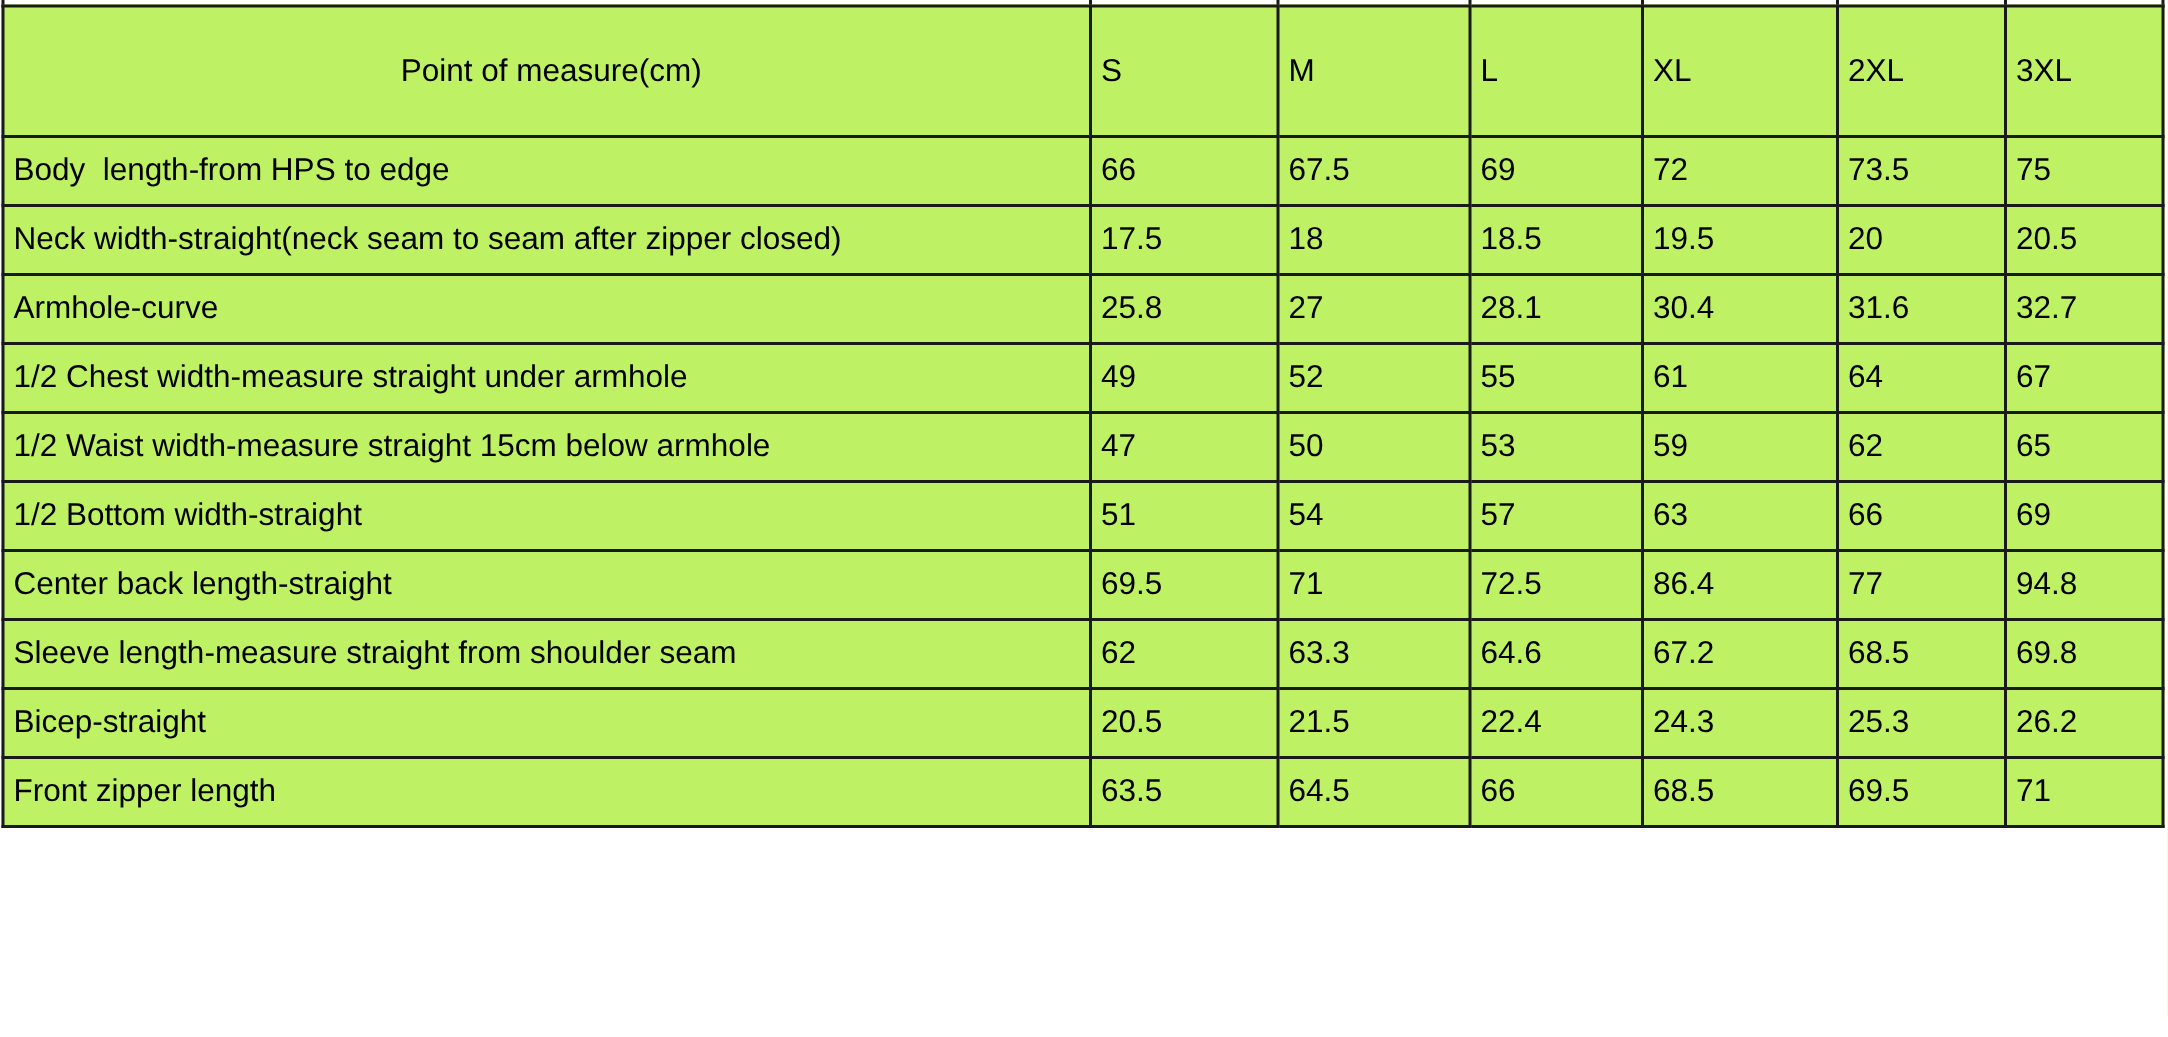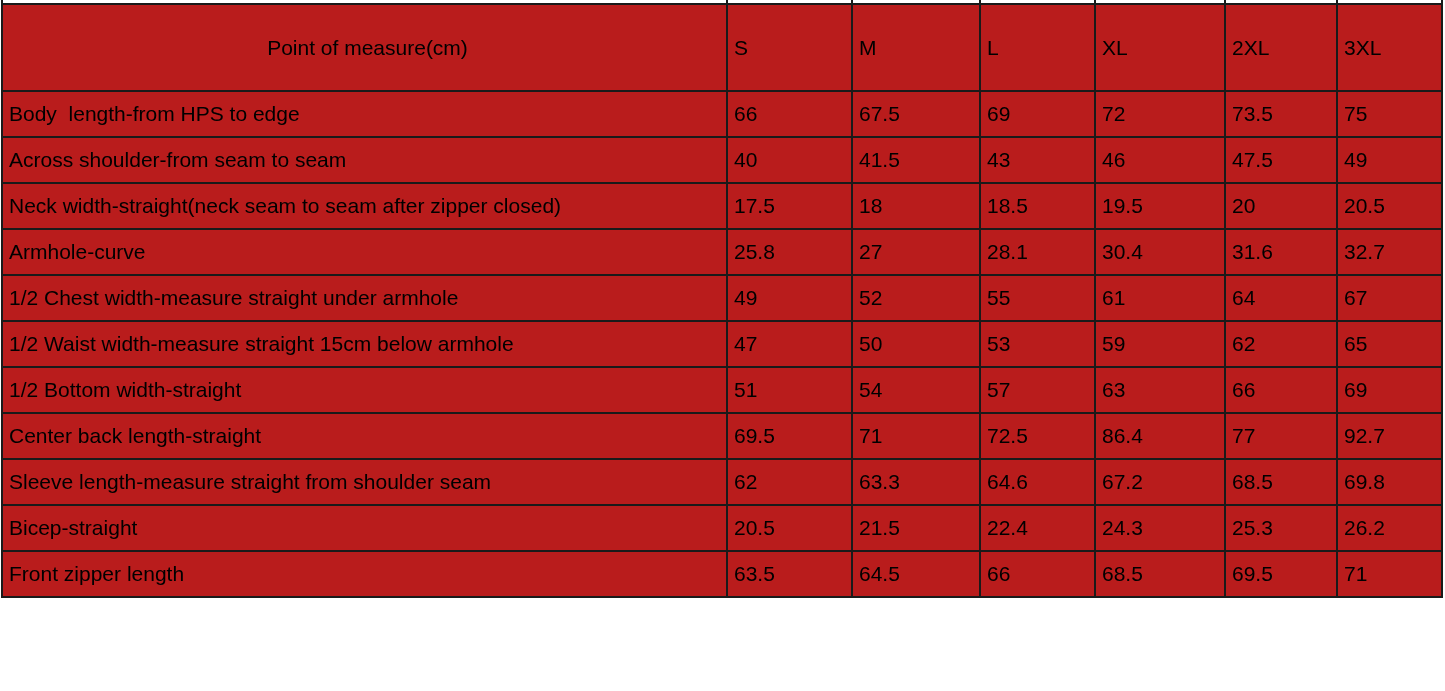--- a/index.html
+++ b/index.html
@@ -24,21 +24,21 @@
     height: 5px;
     background: #1a1a1a;
   }
   table.size-chart {
     position: absolute;
     left: 1px;
     top: 3px;
     border-collapse: collapse;
     table-layout: fixed;
     width: 1440px;
-    background: #b91c1c;
+    background: #bef264;
   }
   table.size-chart th,
   table.size-chart td {
     border: 2px solid #1a1a1a;
     font-size: 21px;
     font-weight: normal;
     color: #000000;
     vertical-align: middle;
     padding: 0 0 0 6px;
     overflow: hidden;
@@ -100,29 +100,20 @@
         <tr>
           <td class="label-cell">Body  length-from HPS to edge</td>
           <td class="value-cell">66</td>
           <td class="value-cell">67.5</td>
           <td class="value-cell">69</td>
           <td class="value-cell">72</td>
           <td class="value-cell">73.5</td>
           <td class="value-cell">75</td>
         </tr>
         <tr>
-          <td class="label-cell">Across shoulder-from seam to seam</td>
-          <td class="value-cell">40</td>
-          <td class="value-cell">41.5</td>
-          <td class="value-cell">43</td>
-          <td class="value-cell">46</td>
-          <td class="value-cell">47.5</td>
-          <td class="value-cell">49</td>
-        </tr>
-        <tr>
           <td class="label-cell">Neck width-straight(neck seam to seam after zipper closed)</td>
           <td class="value-cell">17.5</td>
           <td class="value-cell">18</td>
           <td class="value-cell">18.5</td>
           <td class="value-cell">19.5</td>
           <td class="value-cell">20</td>
           <td class="value-cell">20.5</td>
         </tr>
         <tr>
           <td class="label-cell">Armhole-curve</td>
@@ -160,21 +151,21 @@
           <td class="value-cell">66</td>
           <td class="value-cell">69</td>
         </tr>
         <tr>
           <td class="label-cell">Center back length-straight</td>
           <td class="value-cell">69.5</td>
           <td class="value-cell">71</td>
           <td class="value-cell">72.5</td>
           <td class="value-cell">86.4</td>
           <td class="value-cell">77</td>
-          <td class="value-cell">92.7</td>
+          <td class="value-cell">94.8</td>
         </tr>
         <tr>
           <td class="label-cell">Sleeve length-measure straight from shoulder seam</td>
           <td class="value-cell">62</td>
           <td class="value-cell">63.3</td>
           <td class="value-cell">64.6</td>
           <td class="value-cell">67.2</td>
           <td class="value-cell">68.5</td>
           <td class="value-cell">69.8</td>
         </tr>

